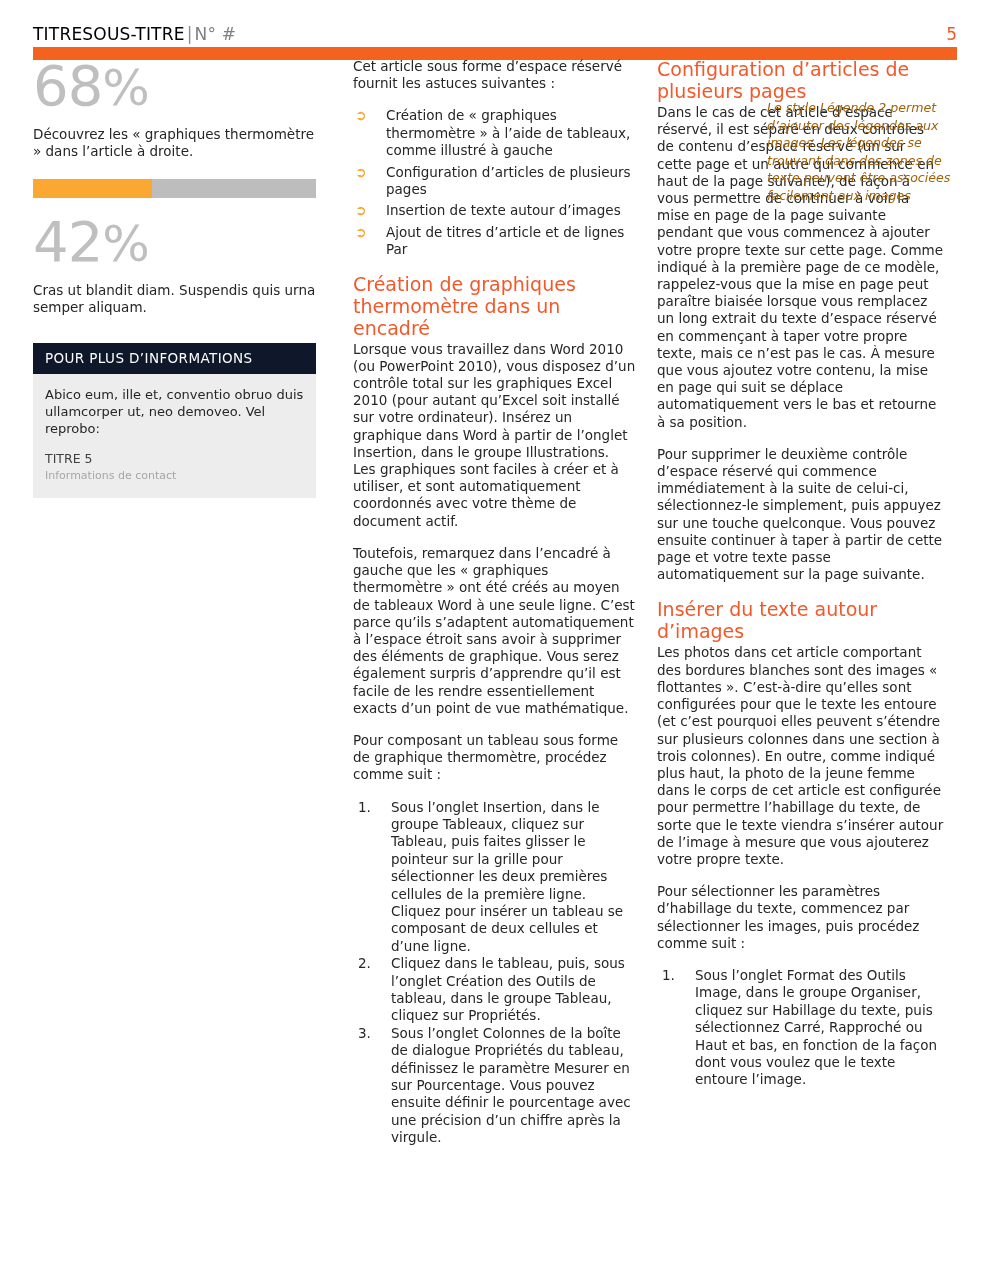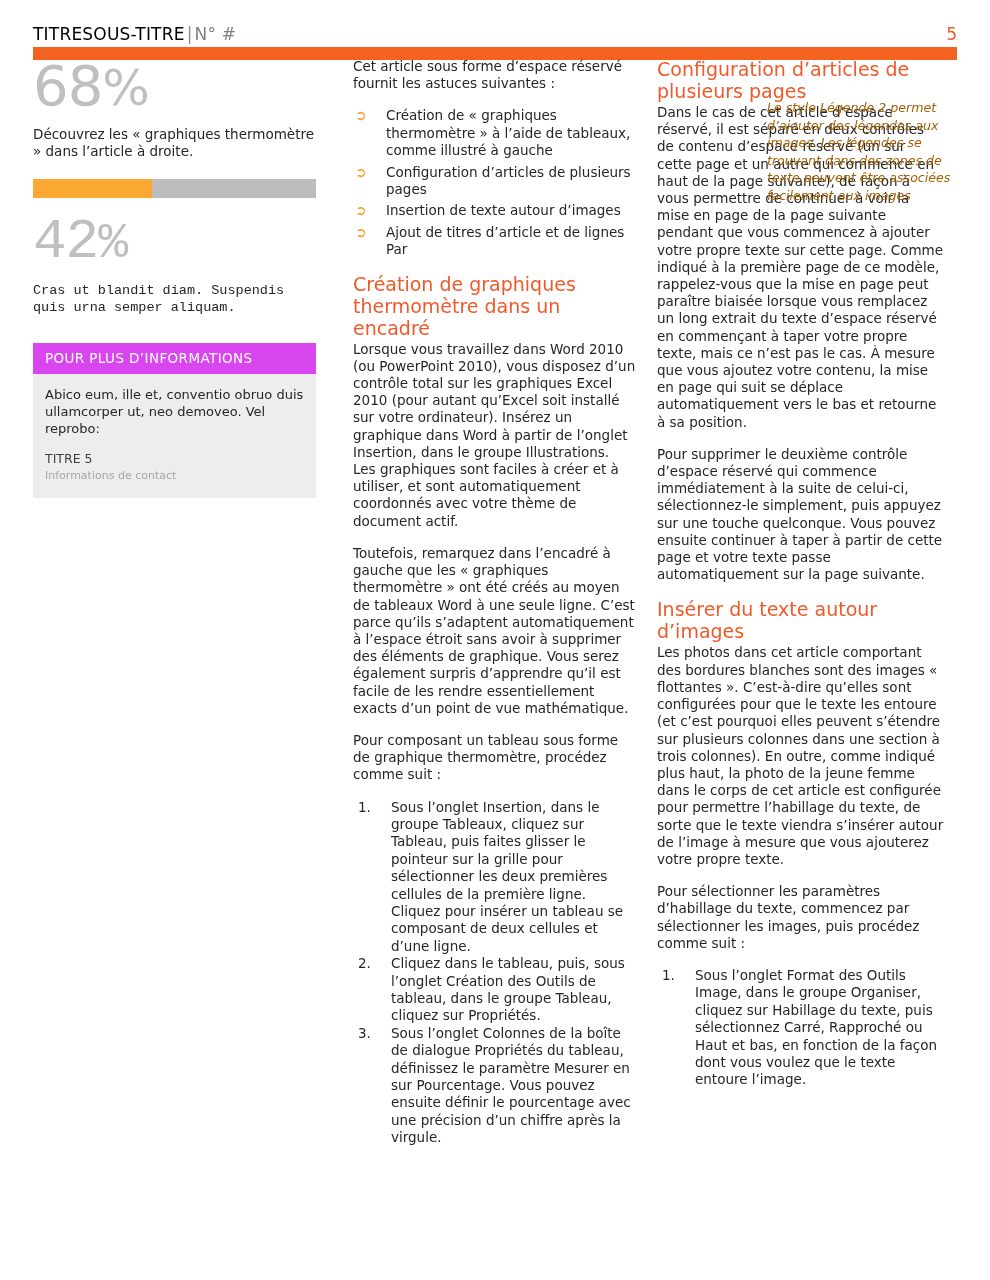--- a/index.html
+++ b/index.html
@@ -94,30 +94,30 @@
     width: 283px;
     height: 19px;
     background: #BDBDBD;
     position: relative;
   }
   .thermo-fill {
     position: absolute;
     left: 0; top: 0; bottom: 0;
     background: #FBA833;
   }
-  .stat-block-2 { margin-top: 16px; font-family: Liberation Mono, monospace; }
+  .stat-block-2 { margin-top: 16px; }
 
   
   .infobox {
     margin-top: 27px;
     width: 283px;
     background: #EDEDED;
   }
   .infobox-header {
-    background: #d946ef;
+    background: #0f172a;
     color: #ffffff;
     font-size: 13.5px;
     letter-spacing: 0.4px;
     padding: 7px 12px 8px 12px;
     box-sizing: border-box;
   }
   .infobox-body {
     padding: 12px 12px 14px 12px;
     box-sizing: border-box;
   }

